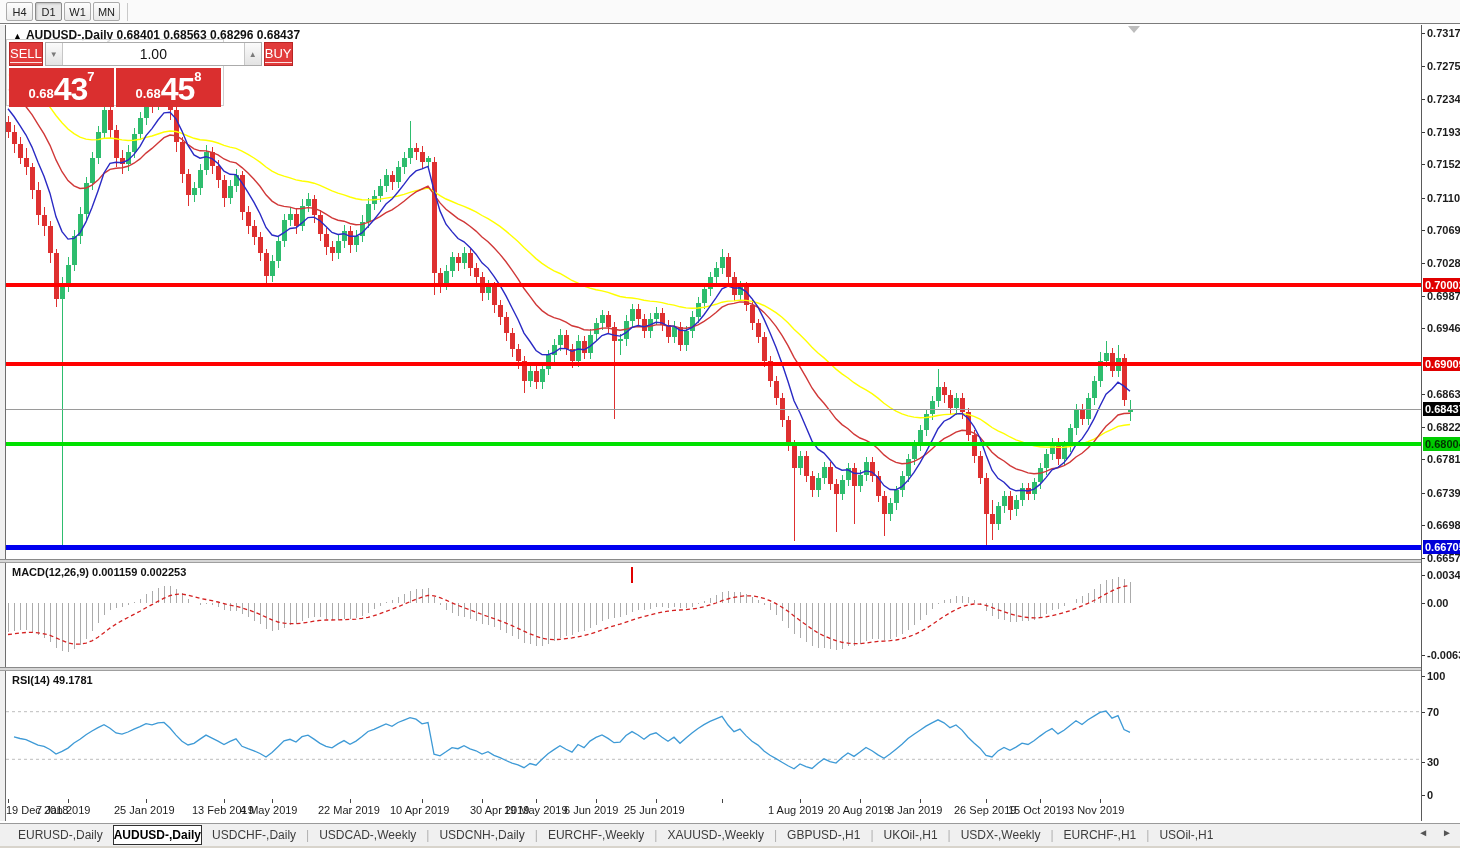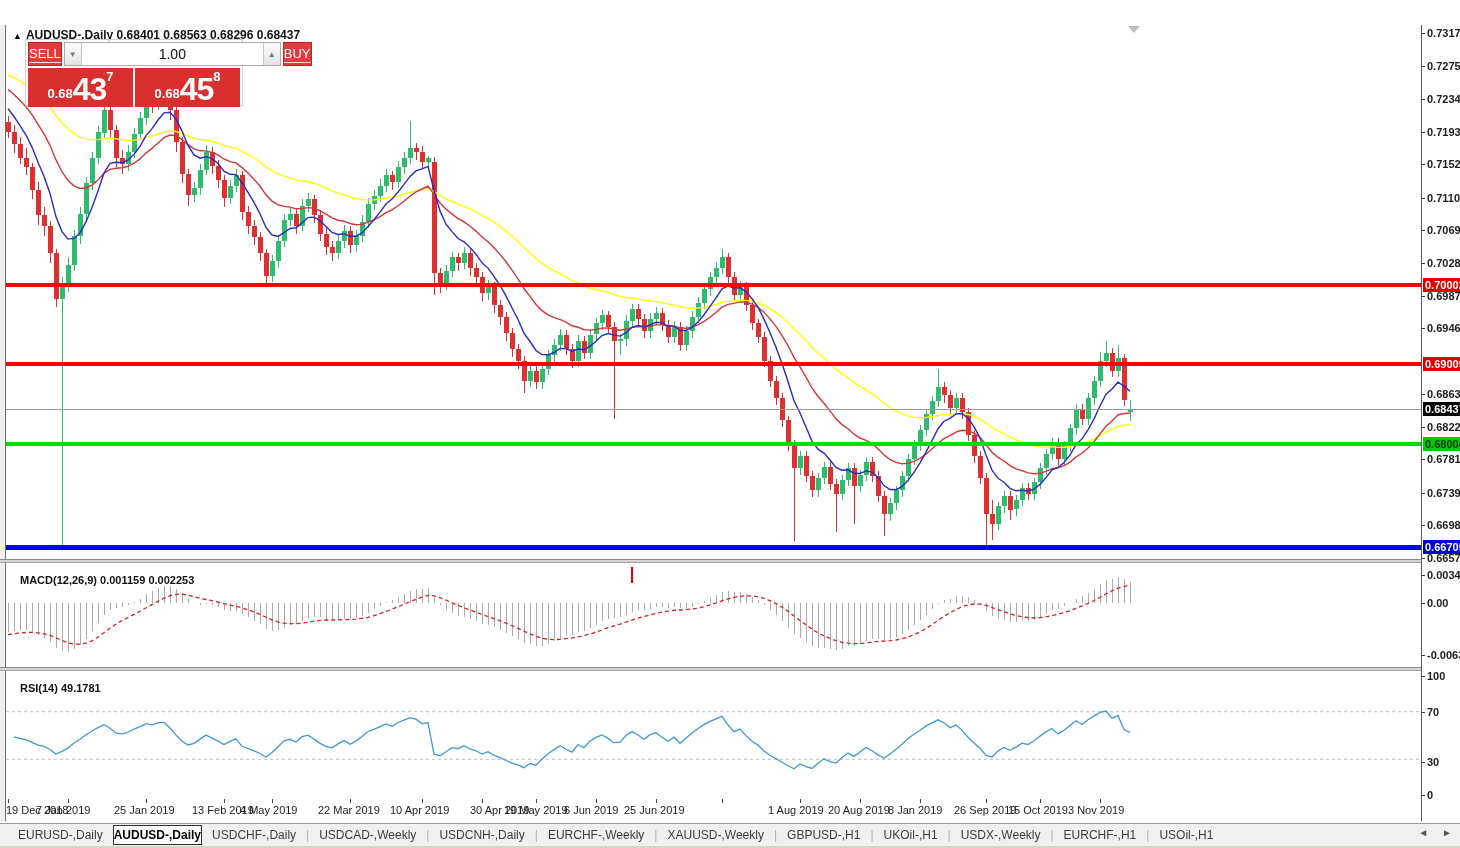--- a/index.html
+++ b/index.html
@@ -22,27 +22,27 @@
   #main-panel { top:25px; height:534px; }
   #macd-panel { top:563px; height:104px; }
   #rsi-panel  { top:671px; height:128px; }
   .splitter { position:absolute; left:0; width:1460px; height:4px; background:#d6d6d6;
     border-top:1px solid #8a8a8a; border-bottom:1px solid #9f9f9f; }
   #split1 { top:559px; } #split2 { top:667px; }
   svg { display:block; }
 
   .chart-title { position:absolute; left:7px; top:3px; font-size:12px; font-weight:bold; color:#111; }
   .chart-title .tri { font-size:9px; margin-right:4px; color:#000; }
-  .ind-label { position:absolute; left:14px; top:3px; font-size:11px; font-weight:bold; color:#111;margin-top:8px; }
+  .ind-label { position:absolute; left:6px; top:3px; font-size:11px; font-weight:bold; color:#111; }
 
   .end-marker { position:absolute; left:1122px; top:1px; width:0; height:0;
     border-left:6px solid transparent; border-right:6px solid transparent; border-top:7px solid #bdbdbd; }
 
   
-  #trade-panel { position:absolute; left:19px; top:14px; width:218px; height:67px;
+  #trade-panel { position:absolute; left:0; top:14px; width:218px; height:67px;
     background:rgba(255,255,255,.85); border:1px solid #cfcfcf; padding:2px; }
   .tp-row1 { display:flex; height:24px; }
   .tp-btn { width:60px; height:24px; background:#e13b3b; border:1px solid #b82525; color:#fff;
     font-size:13px; display:flex; align-items:center; justify-content:center; cursor:pointer; }
   .tp-btn span { border-bottom:1px solid rgba(255,255,255,.85); padding-bottom:1px; }
   .tp-spin { flex:1; display:flex; height:24px; margin:0 2px; border:1px solid #ababab; background:#fff; }
   .tp-arrow { width:17px; background:linear-gradient(#fbfbfb,#e3e3e3); border:0; color:#7a7a7a;
     font-size:8px; cursor:pointer; }
   .tp-arrow.l { border-right:1px solid #c6c6c6; } .tp-arrow.r { border-left:1px solid #c6c6c6; }
   .tp-vol { flex:1; border:0; text-align:center; font-size:14px; color:#111; outline:none; min-width:0;
@@ -75,20 +75,27 @@
   .tab-sep { color:#b0b0b0; }
   .tab-scroll { position:absolute; right:2px; top:4px; display:flex; gap:14px; padding-right:4px; }
   .tab-arrow { font-size:10px; color:#555; cursor:pointer; background:none; border:none; }
   #statusstrip { position:absolute; left:0; top:846px; width:1460px; height:2px; background:#d8d4cc; }
 </style>
 </head>
 <body>
 
 <div id="app">
 
+  <div id="toolbar">
+      <div class="tf-btn">H4</div>
+      <div class="tf-btn active">D1</div>
+      <div class="tf-btn">W1</div>
+      <div class="tf-btn">MN</div>
+      <div class="tf-sep"></div>
+    </div>
 
   <div class="edgeL"></div>
 
   <div id="main-panel" class="panel">
     <svg width="1415" height="534" shape-rendering="crispEdges">
         <g>
           <line x1="2.5" y1="90.7" x2="2.5" y2="113.0" stroke="#de3030"></line>
           <rect x="0" y="97.1" width="5" height="9.5" fill="#de3030"></rect>
           <line x1="8.5" y1="100.3" x2="8.5" y2="128.1" stroke="#de3030"></line>
           <rect x="6" y="106.6" width="5" height="11.9" fill="#de3030"></rect>

